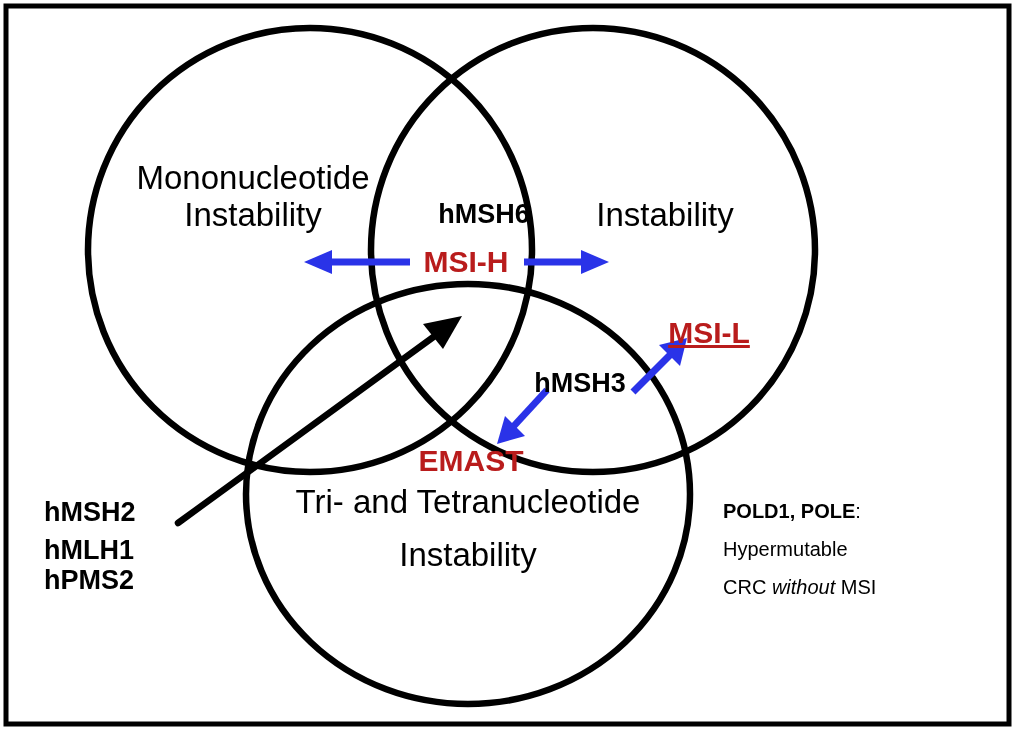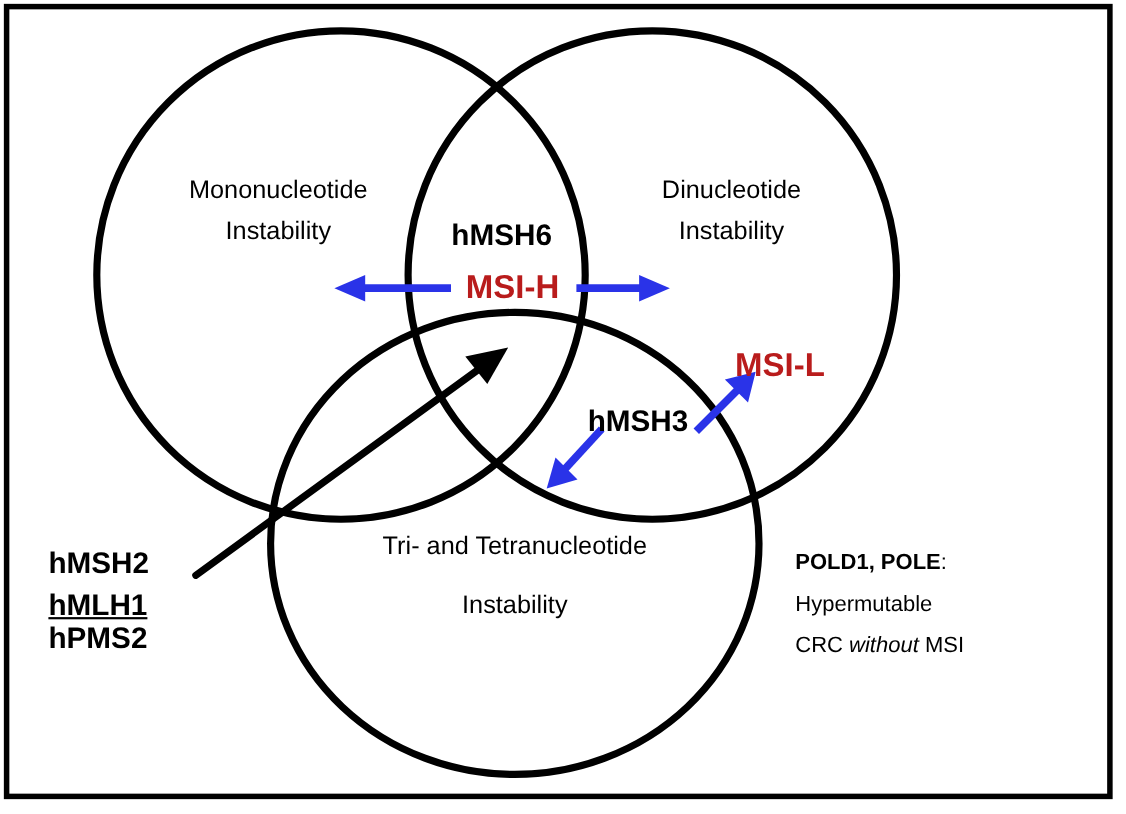--- a/index.html
+++ b/index.html
@@ -45,21 +45,21 @@
   .center {
     text-align: center;
     transform: translateX(-50%);
   }
   .left {
     text-align: left;
   }
   .ital {
     font-style: italic;
   }
-  .s-region { font-size: 23px; }
+  .s-region { font-size: 33px; }
   .s-gene   { font-size: 27px; }
   .s-blue   { font-size: 30px; }
   .s-note   { font-size: 20px; }
 </style>
 </head>
 <body>
 
 <div id="figure-root">
 
   <svg id="venn-svg" viewBox="0 0 1024 740">
@@ -91,37 +91,37 @@
 
     <g>
       <line x1="547" y1="390" x2="512" y2="428" stroke="#2A33E8" stroke-width="7"></line>
       <polygon points="497,444 525,436 505,416" fill="#2A33E8"></polygon>
     </g>
   </svg>
 
   <div class="txt plain s-region center" style="left:253px; top:160px;">Mononucleotide</div>
   <div class="txt plain s-region center" style="left:253px; top:197px;">Instability</div>
 
-  <div class="txt plain s-region center" style="left:665px; top:160px;">Dinucleotide</div>
   <div class="txt plain s-region center" style="left:665px; top:197px;">Instability</div>
 
   <div class="txt plain s-region center" style="left:468px; top:484px;">Tri- and Tetranucleotide</div>
   <div class="txt plain s-region center" style="left:468px; top:537px;">Instability</div>
 
-  <div class="txt bold s-gene center" style="left:456px; top:199px;">hMSH6</div>
+  <div class="txt bold s-gene center" style="left:484px; top:199px;">hMSH6</div>
 
   <div class="txt blue s-blue center" style="left:466px; top:245px;">MSI-H</div>
 
   <div class="txt bold s-gene center" style="left:580px; top:368px;">hMSH3</div>
 
-  <div class="txt blue s-blue center" style="left:709px; top:316px;">MSI-L</div>
+  <div class="txt blue s-blue center" style="left:709px; top:316px;text-decoration:underline;">MSI-L</div>
 
+  <div class="txt blue s-blue center" style="left:471px; top:444px;">EMAST</div>
 
   <div class="txt bold s-gene left" style="left:44px; top:497px;">hMSH2</div>
-  <div class="txt bold s-gene left" style="left:44px; top:535px;text-decoration:underline;">hMLH1</div>
+  <div class="txt bold s-gene left" style="left:44px; top:535px;">hMLH1</div>
   <div class="txt bold s-gene left" style="left:44px; top:565px;">hPMS2</div>
 
   <div class="txt left s-note" style="left:723px; top:500px;"><span class="bold">POLD1, POLE</span><span class="plain">:</span></div>
 
   <div class="txt plain s-note left" style="left:723px; top:538px;">Hypermutable</div>
 
   <div class="txt left s-note" style="left:723px; top:576px;"><span class="plain">CRC </span><span class="plain ital">without</span><span class="plain"> MSI</span></div>
 
 </div>
 

